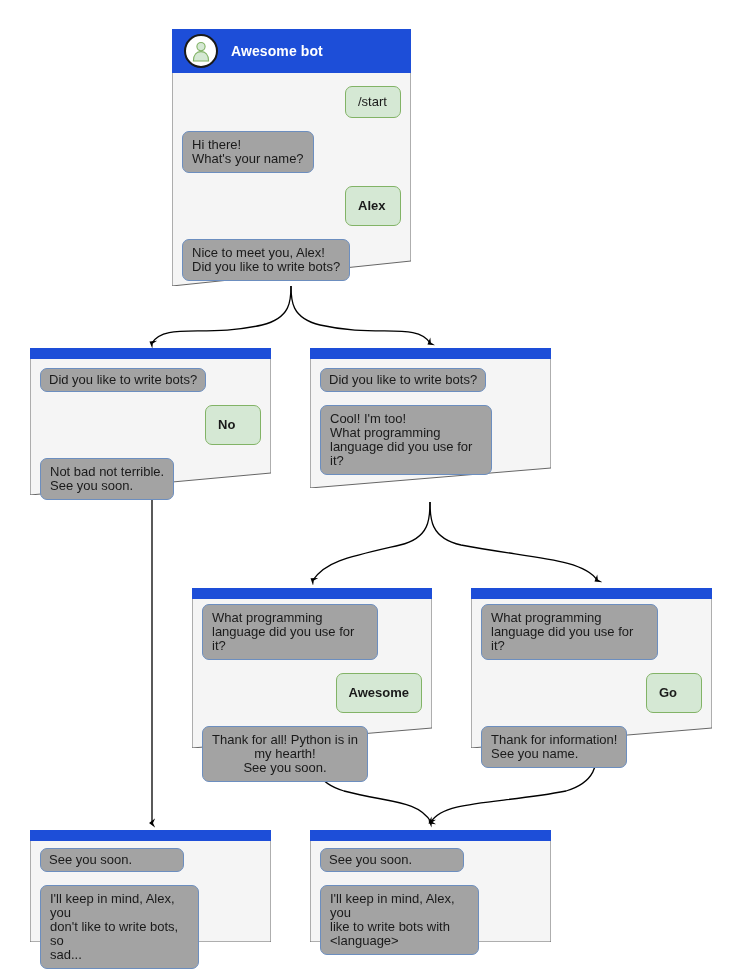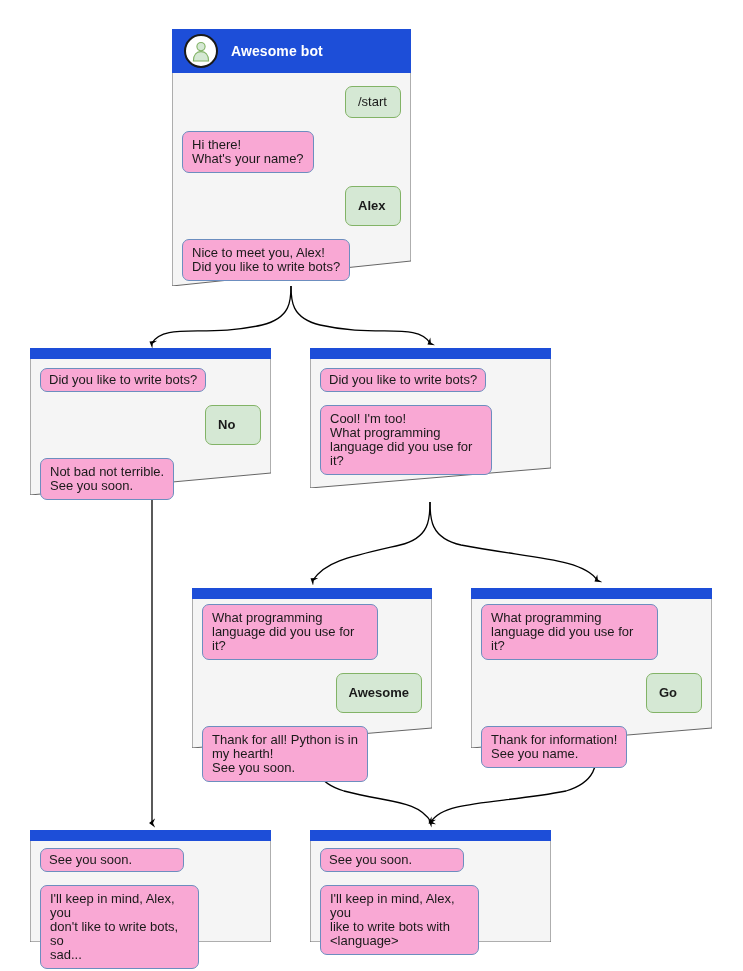--- a/index.html
+++ b/index.html
@@ -93,21 +93,21 @@
     font-size: 13px;
     line-height: 14px;
     color: #1a1a1a;
     border-radius: 7px;
     padding: 6px 9px;
     box-sizing: border-box;
     white-space: pre-line;
     max-width: 72%;
   }
   .bubble.bot {
-    background: #f9a8d4;
+    background: #a3a3a3;
     border: 1px solid #6c8ebf;
   }
   .bubble.user {
     background: #d5e8d4;
     border: 1px solid #82b366;
     text-align: left;
     min-width: 56px;
     padding: 8px 12px;
   }
   .bubble.user.pad-lg { padding: 12px 12px; font-weight: bold; }
@@ -222,21 +222,21 @@
       <div class="titlebar thin"></div>
       <div class="chat" style="padding-top:5px;">
         <div class="msgrow left">
           <div class="bubble bot" style="max-width:80%;">What programming
 language did you use for it?</div>
         </div>
         <div class="msgrow right">
           <div class="bubble user pad-lg">Awesome</div>
         </div>
         <div class="msgrow left">
-          <div class="bubble bot" style="max-width:80%;">Thank for all! Python is in
+          <div class="bubble bot" style="max-width:80%;text-align:center;">Thank for all! Python is in
 my hearth!
 See you soon.</div>
         </div>
       </div>
     </div>
   </div>
 
   <div class="node" id="node-lang-go" style="left:471px; top:588px; width:241px; height:160px;">
     <svg class="node-skew" viewBox="0 0 241 160" preserveAspectRatio="none">
       <path d="M0,0 L241,0 L241,140 L0,160 Z" fill="#f5f5f5" stroke="#666666" stroke-width="1"></path>

